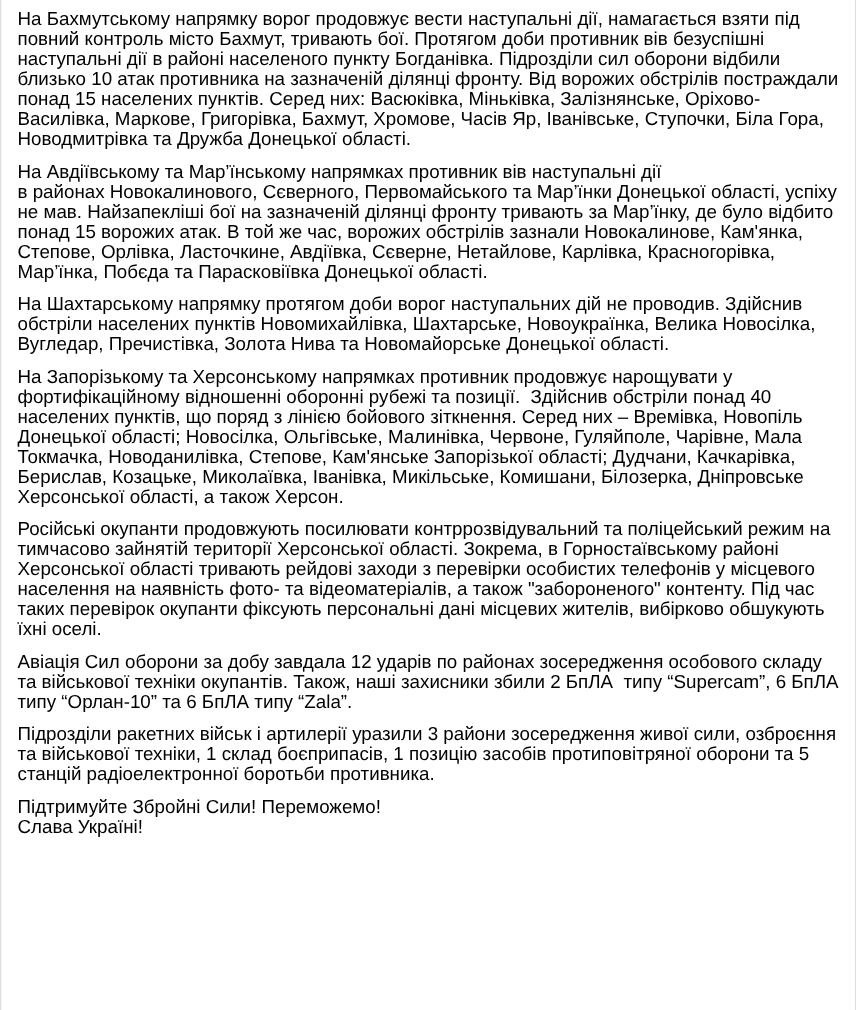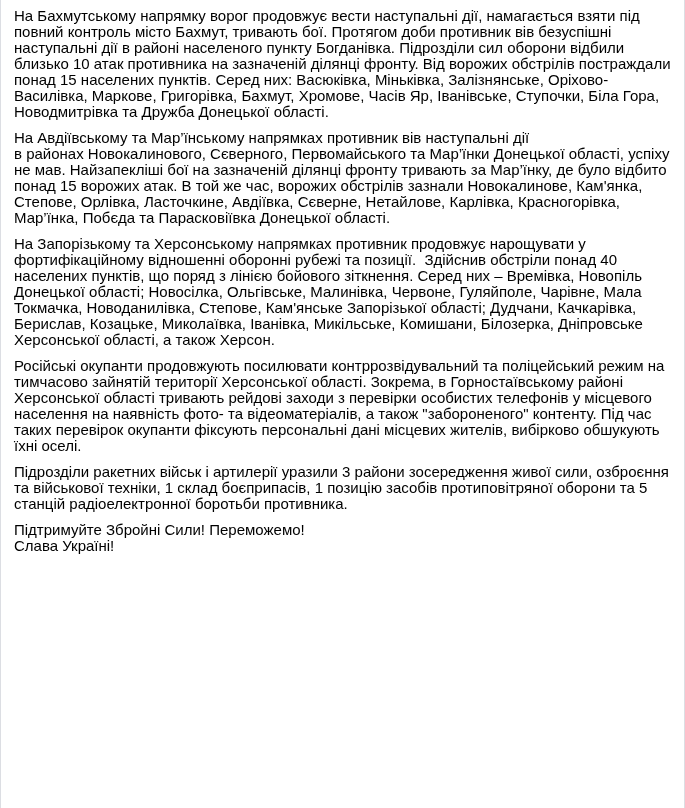--- a/index.html
+++ b/index.html
@@ -35,19 +35,21 @@
   }
 </style>
 </head>
 <body>
 
 <div class="post-card">
   <div class="post-body">
     <p>На Бахмутському напрямку ворог продовжує вести наступальні дії, намагається взяти під повний контроль місто Бахмут, тривають бої. Протягом доби противник вів безуспішні наступальні дії в районі населеного пункту Богданівка. Підрозділи сил оборони відбили близько 10 атак противника на зазначеній ділянці фронту. Від ворожих обстрілів постраждали понад 15 населених пунктів. Серед них: Васюківка, Міньківка, Залізнянське, Оріхово-Василівка, Маркове, Григорівка, Бахмут, Хромове, Часів Яр, Іванівське, Ступочки, Біла Гора, Новодмитрівка та Дружба Донецької області.</p>
     <p>На Авдіївському та Мар’їнському напрямках противник вів наступальні дії
 в районах Новокалинового, Сєверного, Первомайського та Мар’їнки Донецької області, успіху не мав. Найзапекліші бої на зазначеній ділянці фронту тривають за Мар’їнку, де було відбито понад 15 ворожих атак. В той же час, ворожих обстрілів зазнали Новокалинове, Кам'янка, Степове, Орлівка, Ласточкине, Авдіївка, Сєверне, Нетайлове, Карлівка, Красногорівка, Мар’їнка, Побєда та Парасковіївка Донецької області.</p>
+    <p>На Шахтарському напрямку протягом доби ворог наступальних дій не проводив. Здійснив обстріли населених пунктів Новомихайлівка, Шахтарське, Новоукраїнка, Велика Новосілка, Вугледар, Пречистівка, Золота Нива та Новомайорське Донецької області.</p>
     <p>На Запорізькому та Херсонському напрямках противник продовжує нарощувати у фортифікаційному відношенні оборонні рубежі та позиції.  Здійснив обстріли понад 40 населених пунктів, що поряд з лінією бойового зіткнення. Серед них – Времівка, Новопіль Донецької області; Новосілка, Ольгівське, Малинівка, Червоне, Гуляйполе, Чарівне, Мала Токмачка, Новоданилівка, Степове, Кам'янське Запорізької області; Дудчани, Качкарівка, Берислав, Козацьке, Миколаївка, Іванівка, Микільське, Комишани, Білозерка, Дніпровське Херсонської області, а також Херсон.</p>
     <p>Російські окупанти продовжують посилювати контррозвідувальний та поліцейський режим на тимчасово зайнятій території Херсонської області. Зокрема, в Горностаївському районі Херсонської області тривають рейдові заходи з перевірки особистих телефонів у місцевого населення на наявність фото- та відеоматеріалів, а також "забороненого" контенту. Під час таких перевірок окупанти фіксують персональні дані місцевих жителів, вибірково обшукують їхні оселі.</p>
+    <p>Авіація Сил оборони за добу завдала 12 ударів по районах зосередження особового складу та військової техніки окупантів. Також, наші захисники збили 2 БпЛА  типу “Supercam”, 6 БпЛА типу “Орлан-10” та 6 БпЛА типу “Zala”.</p>
     <p>Підрозділи ракетних військ і артилерії уразили 3 райони зосередження живої сили, озброєння та військової техніки, 1 склад боєприпасів, 1 позицію засобів протиповітряної оборони та 5 станцій радіоелектронної боротьби противника.</p>
     <p>Підтримуйте Збройні Сили! Переможемо!
 Слава Україні!</p>
   </div>
 </div>
 
 </body></html>

